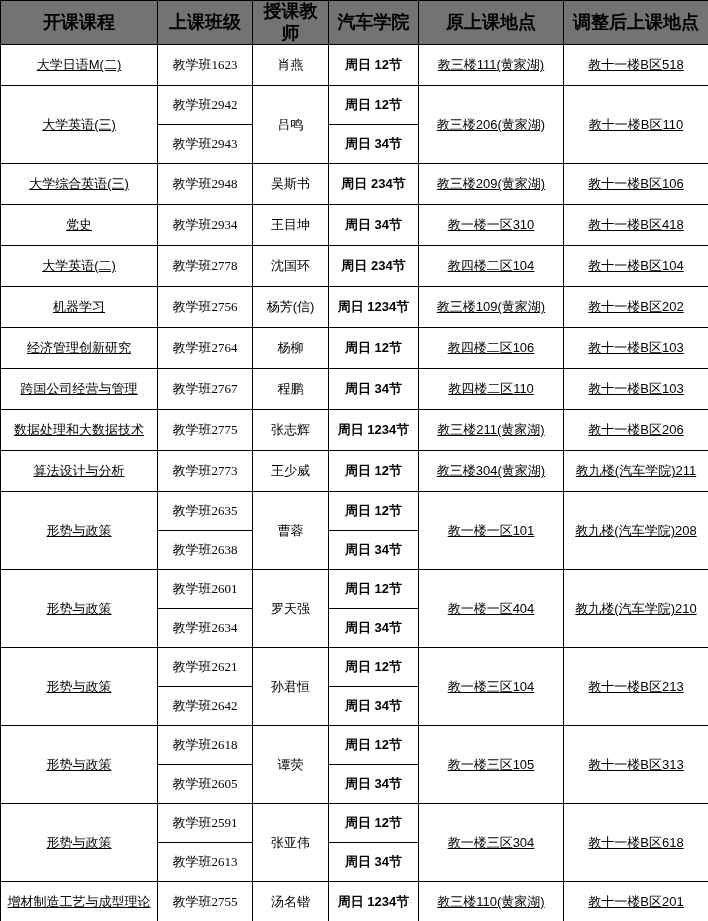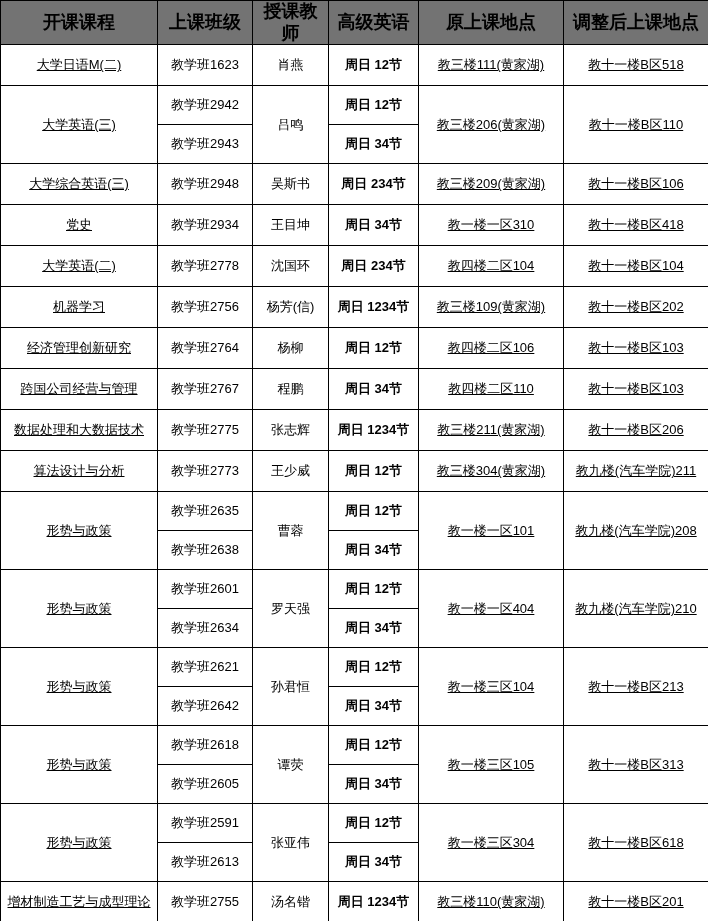--- a/index.html
+++ b/index.html
@@ -35,21 +35,21 @@
     font-size: 18px;
   }
   col.c-course { width: 157px; }
   col.c-class  { width: 95px; }
   col.c-teacher{ width: 76px; }
   col.c-period { width: 90px; }
   col.c-old    { width: 145px; }
   col.c-new    { width: 145px; }
 
   td.course  { font-size: 13px; text-decoration: underline; }
-  td.classno { font-size: 13px; }
+  td.classno { font-size: 13px; font-family: Liberation Serif, serif; }
   td.teacher { font-size: 13px; }
   td.period  { font-size: 13px; font-weight: bold; }
   td.place   { font-size: 13px; text-decoration: underline; }
 
   tr.r-single td { height: 40px; }
   tr.r-sub td { height: 38px; }
 </style>
 </head>
 <body>
 
@@ -60,21 +60,21 @@
     <col class="c-teacher">
     <col class="c-period">
     <col class="c-old">
     <col class="c-new">
   </colgroup>
   <thead>
     <tr>
       <th>开课课程</th>
       <th>上课班级</th>
       <th>授课教师</th>
-      <th>高级英语</th>
+      <th>汽车学院</th>
       <th>原上课地点</th>
       <th>调整后上课地点</th>
     </tr>
   </thead>
   <tbody id="table-body">
       <tr class="r-single">
         <td class="course" rowspan="1">大学日语M(二)</td>
         <td class="classno">教学班1623</td>
         <td class="teacher" rowspan="1">肖燕</td>
         <td class="period">周日 12节</td>

